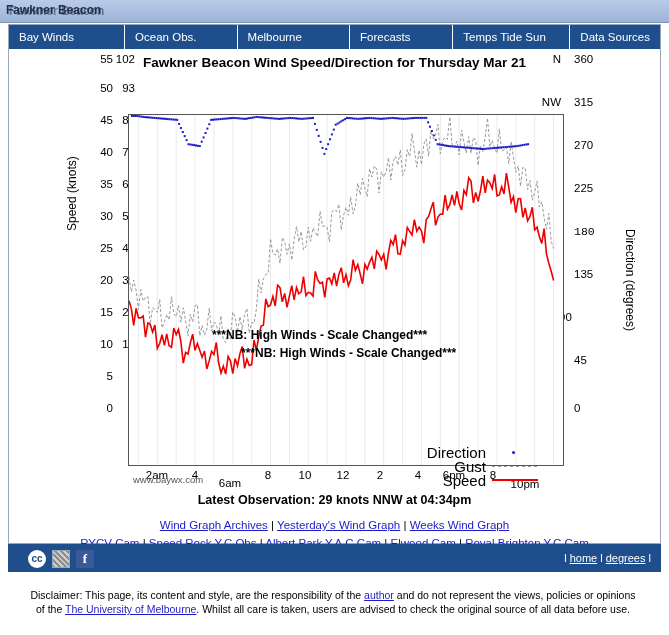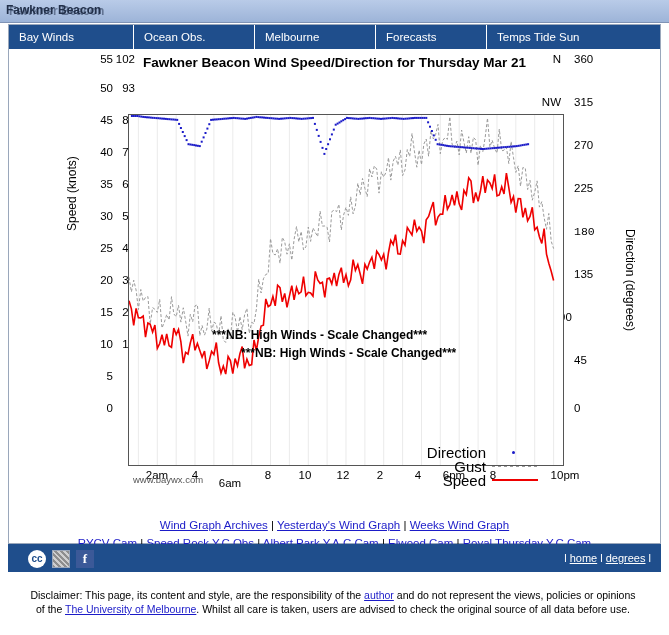--- a/index.html
+++ b/index.html
@@ -196,20 +196,23 @@
       <span>Ocean Obs.</span>
     </div>
     <div class="nav nav-w3">
       <span>Melbourne</span>
     </div>
     <div class="nav nav-w5">
       <span>Forecasts</span>
     </div>
     <div class="nav nav-w4">
       <span>Temps Tide Sun</span>
+    </div>
+    <div class="nav nav-w6">
+      <span>Data Sources</span>
     </div>
   </div>
 
   <div class="chartwrap">
 
     <div class="chart-title">Fawkner Beacon Wind Speed/Direction for Thursday Mar 21</div>
 
     <div class="ylab-left">Speed (knots)</div>
 
     <div class="ylab-right">Direction (degrees)</div>
@@ -509,21 +512,21 @@
     <div class="xtick" style="left:133px;top:420px;">2am</div>
     <div class="xtick" style="left:171px;top:420px;">4</div>
     <div class="xtick" style="left:206px;top:420px;margin-top:8px;">6am</div>
     <div class="xtick" style="left:244px;top:420px;">8</div>
     <div class="xtick" style="left:281px;top:420px;">10</div>
     <div class="xtick" style="left:319px;top:420px;">12</div>
     <div class="xtick" style="left:356px;top:420px;">2</div>
     <div class="xtick" style="left:394px;top:420px;">4</div>
     <div class="xtick" style="left:430px;top:420px;">6pm</div>
     <div class="xtick" style="left:469px;top:420px;">8</div>
-    <div class="xtick" style="left:501px;top:420px;margin-left:40px;">10pm</div>
+    <div class="xtick" style="left:501px;top:429px;">10pm</div>
 
     <div class="note" style="left:203px;top:279px;">***NB: High Winds - Scale Changed***</div>
     <div class="note" style="left:232px;top:297px;">***NB: High Winds - Scale Changed***</div>
     <div class="watermark">www.baywx.com</div>
 
     <div class="legend">
       <div class="row">
         <span class="lbl">Direction</span>
         <span class="sw sw-dot"></span>
       </div>
@@ -535,39 +538,40 @@
       </div>
       <div class="row">
         <span class="lbl">Speed</span>
         <span class="sw">
             <span class="sw-speed" style="position:absolute;left:0;right:0;"></span>
           </span>
       </div>
     </div>
   </div>
 
+  <div class="latest">Latest Observation: 29 knots NNW at 04:34pm</div>
 
   <div class="links">
     <div class="row">
       <a>Wind Graph Archives</a>
       <span class="sep">|</span>
       <a>Yesterday's Wind Graph</a>
       <span class="sep">|</span>
       <a>Weeks Wind Graph</a>
     </div>
     <div class="row">
       <a>RYCV Cam</a>
       <span class="sep">|</span>
       <a>Speed Rock Y.C Obs</a>
       <span class="sep">|</span>
       <a>Albert Park Y.A.C Cam</a>
       <span class="sep">|</span>
       <a>Elwood Cam</a>
       <span class="sep">|</span>
-      <a>Royal Thursday Y.C Cam</a>
+      <a>Royal Brighton Y.C Cam</a>
     </div>
     <div class="row">
       <a>*NEW Zu Cam</a>
       <span class="sep">|</span>
       <a>St Kilda Cam</a>
       <span class="sep">|</span>
       <a>SYC Cam</a>
       <span class="sep">|</span>
       <a>SYC Obs</a>
       <span class="sep">|</span>

